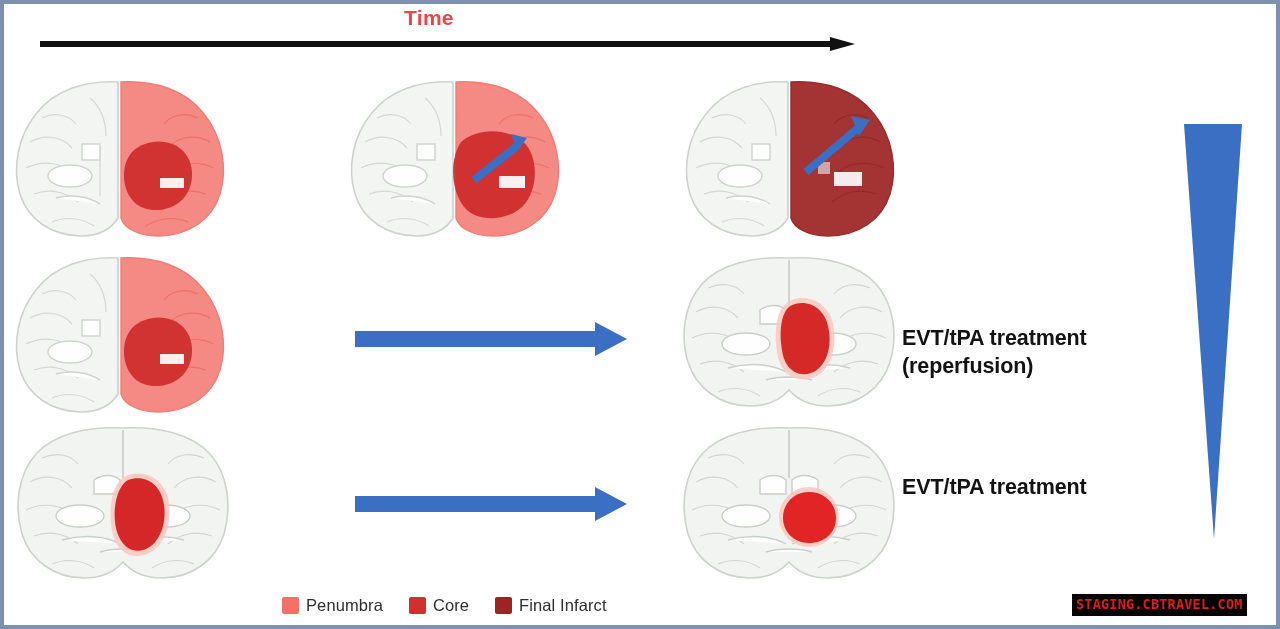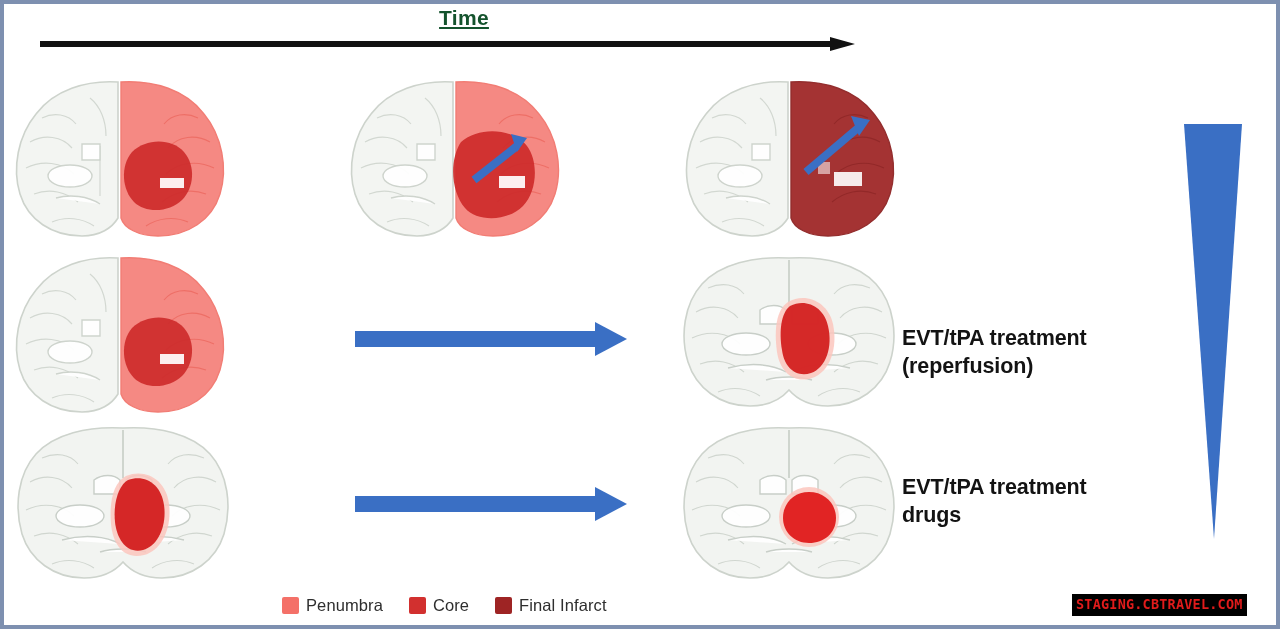--- a/index.html
+++ b/index.html
@@ -17,26 +17,24 @@
     font-family: "Liberation Sans", sans-serif;
     overflow: hidden;
   }
 
   
   #time-label {
     position: absolute;
     left: 400px;
     top: 2px;
     width: 120px;
-    text-align: center;
     font-size: 21px;
     font-weight: bold;
-    color: #14532d;
+    color: #ef4444;
     letter-spacing: 0.3px;
-    text-decoration: underline;
   }
   #time-arrow {
     position: absolute;
     left: 36px;
     top: 33px;
     width: 815px;
     height: 14px;
   }
 
   
@@ -392,21 +390,20 @@
   </div>
 
 
   <div class="row-label" style="top:320px;">
     <div>EVT/tPA treatment</div>
     <div>(reperfusion)</div>
   </div>
 
   <div class="row-label" style="top:469px;">
     <div>EVT/tPA treatment</div>
-    <div>drugs</div>
   </div>
 
   <svg id="wedge" viewBox="0 0 90 415" preserveAspectRatio="none">
     <polygon points="14,0 72,0 44,415" fill="#3a6fc4"></polygon>
   </svg>
 
   <div id="watermark">STAGING.CBTRAVEL.COM</div>
 
   <div id="legend">
     <div class="legend-item">

